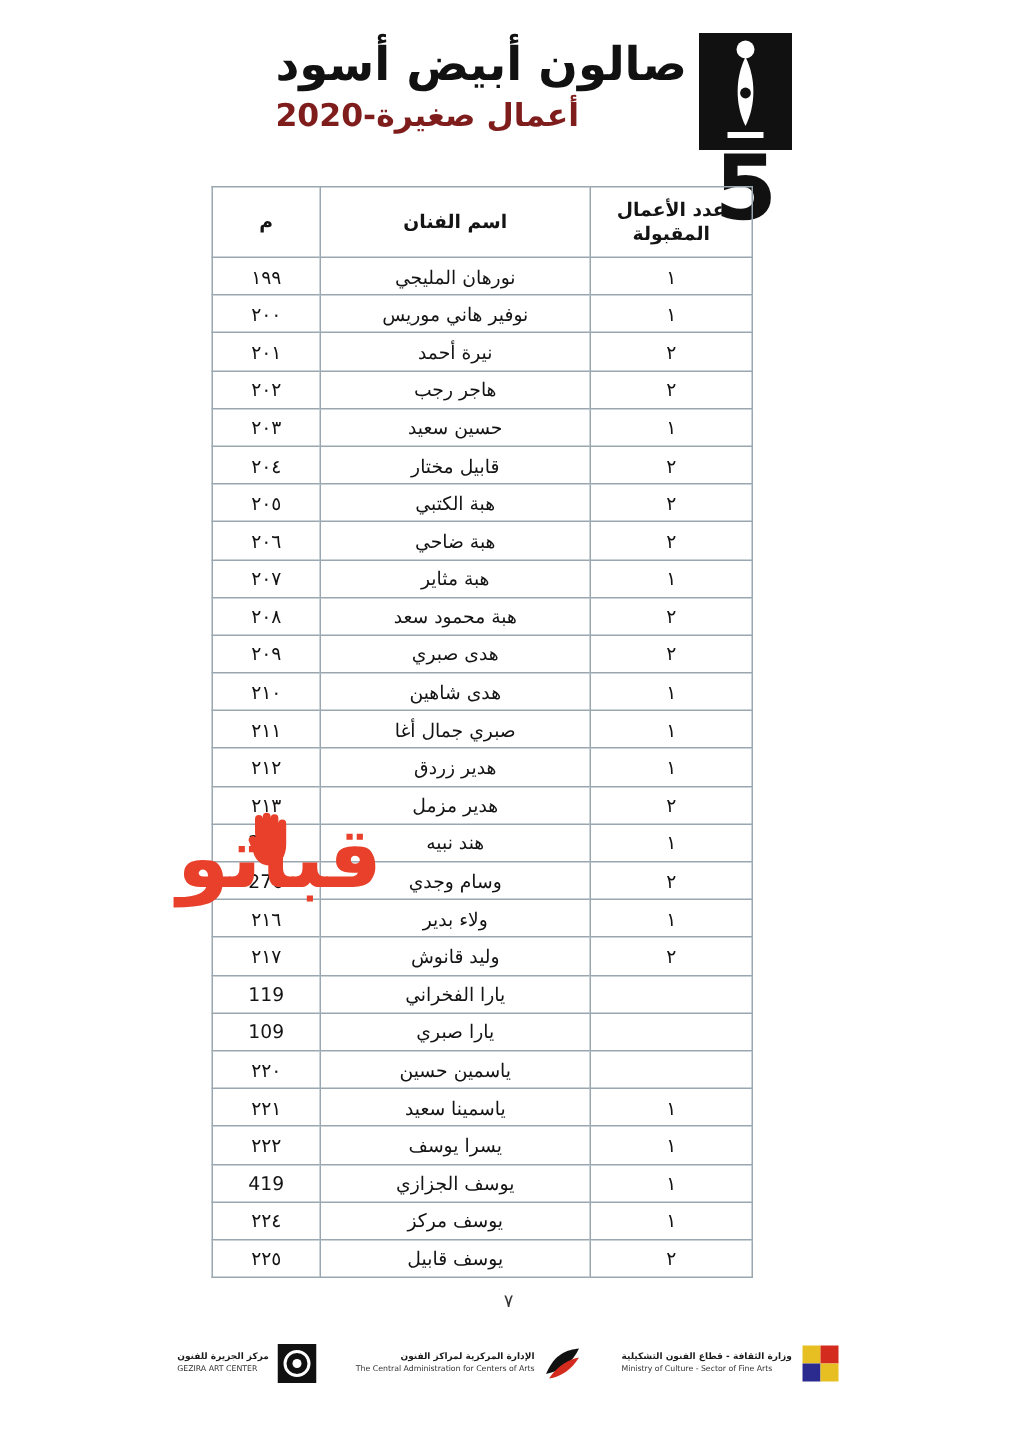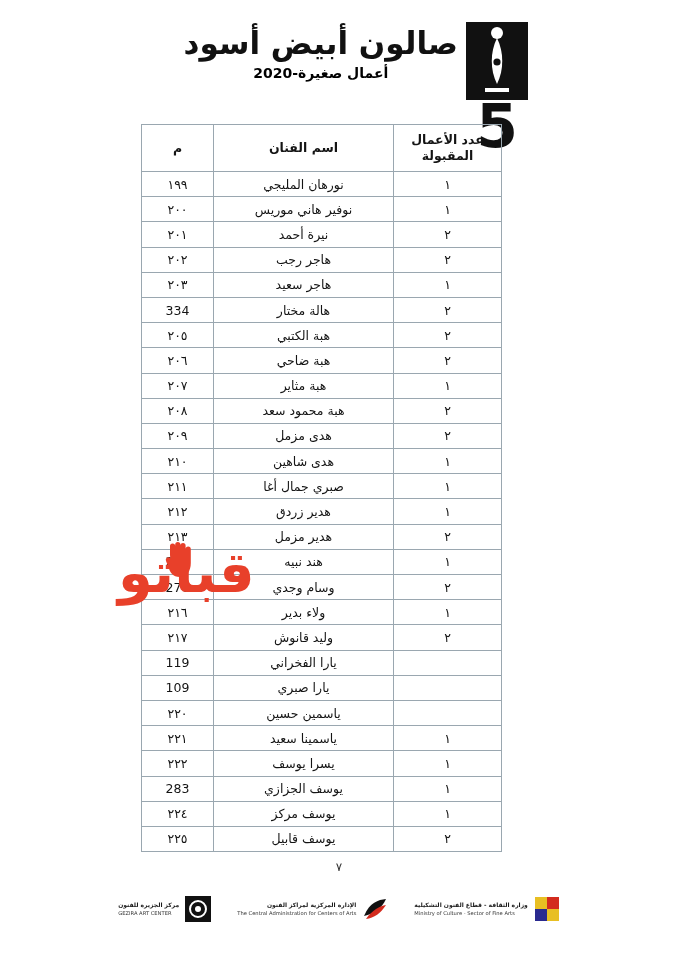--- a/index.html
+++ b/index.html
@@ -21,37 +21,37 @@
 
   
   .header {
     position: relative;
     height: 120px;
   }
   .header-titles {
     position: absolute;
     right: 220px;
     top: 26px;
-    text-align: center;
+    text-align: left;
     direction: rtl;
   }
   .title-main {
     font-family: "DejaVu Sans", sans-serif;
     font-size: 31px;
     font-weight: bold;
     color: #111111;
     letter-spacing: 0px;
     line-height: 1.15;
     white-space: nowrap;
   }
   .title-sub {
     font-family: "DejaVu Sans", sans-serif;
-    font-size: 14px;
-    font-weight: bold;
-    color: #000000;
+    font-size: 21px;
+    font-weight: bold;
+    color: #7f1d1d;
     line-height: 1.3;
     margin-top: 2px;
     white-space: nowrap;
   }
   .logo-block {
     position: absolute;
     right: 150px;
     top: 22px;
     width: 62px;
     height: 78px;
@@ -236,27 +236,27 @@
             <td>نيرة أحمد</td>
             <td>٢٠١</td>
           </tr>
           <tr>
             <td>٢</td>
             <td>هاجر رجب</td>
             <td>٢٠٢</td>
           </tr>
           <tr>
             <td>١</td>
-            <td>هاجر سعيد</td>
+            <td>حسين سعيد</td>
             <td>٢٠٣</td>
           </tr>
           <tr>
             <td>٢</td>
-            <td>هالة مختار</td>
-            <td>334</td>
+            <td>قابيل مختار</td>
+            <td>٢٠٤</td>
           </tr>
           <tr>
             <td>٢</td>
             <td>هبة الكتبي</td>
             <td>٢٠٥</td>
           </tr>
           <tr>
             <td>٢</td>
             <td>هبة ضاحي</td>
             <td>٢٠٦</td>
@@ -266,21 +266,21 @@
             <td>هبة مثاير</td>
             <td>٢٠٧</td>
           </tr>
           <tr>
             <td>٢</td>
             <td>هبة محمود سعد</td>
             <td>٢٠٨</td>
           </tr>
           <tr>
             <td>٢</td>
-            <td>هدى مزمل</td>
+            <td>هدى صبري</td>
             <td>٢٠٩</td>
           </tr>
           <tr>
             <td>١</td>
             <td>هدى شاهين</td>
             <td>٢١٠</td>
           </tr>
           <tr>
             <td>١</td>
             <td>صبري جمال أغا</td>
@@ -337,21 +337,21 @@
             <td>٢٢١</td>
           </tr>
           <tr>
             <td>١</td>
             <td>يسرا يوسف</td>
             <td>٢٢٢</td>
           </tr>
           <tr>
             <td>١</td>
             <td>يوسف الجزازي</td>
-            <td>283</td>
+            <td>419</td>
           </tr>
           <tr>
             <td>١</td>
             <td>يوسف مركز</td>
             <td>٢٢٤</td>
           </tr>
           <tr>
             <td>٢</td>
             <td>يوسف قابيل</td>
             <td>٢٢٥</td>

